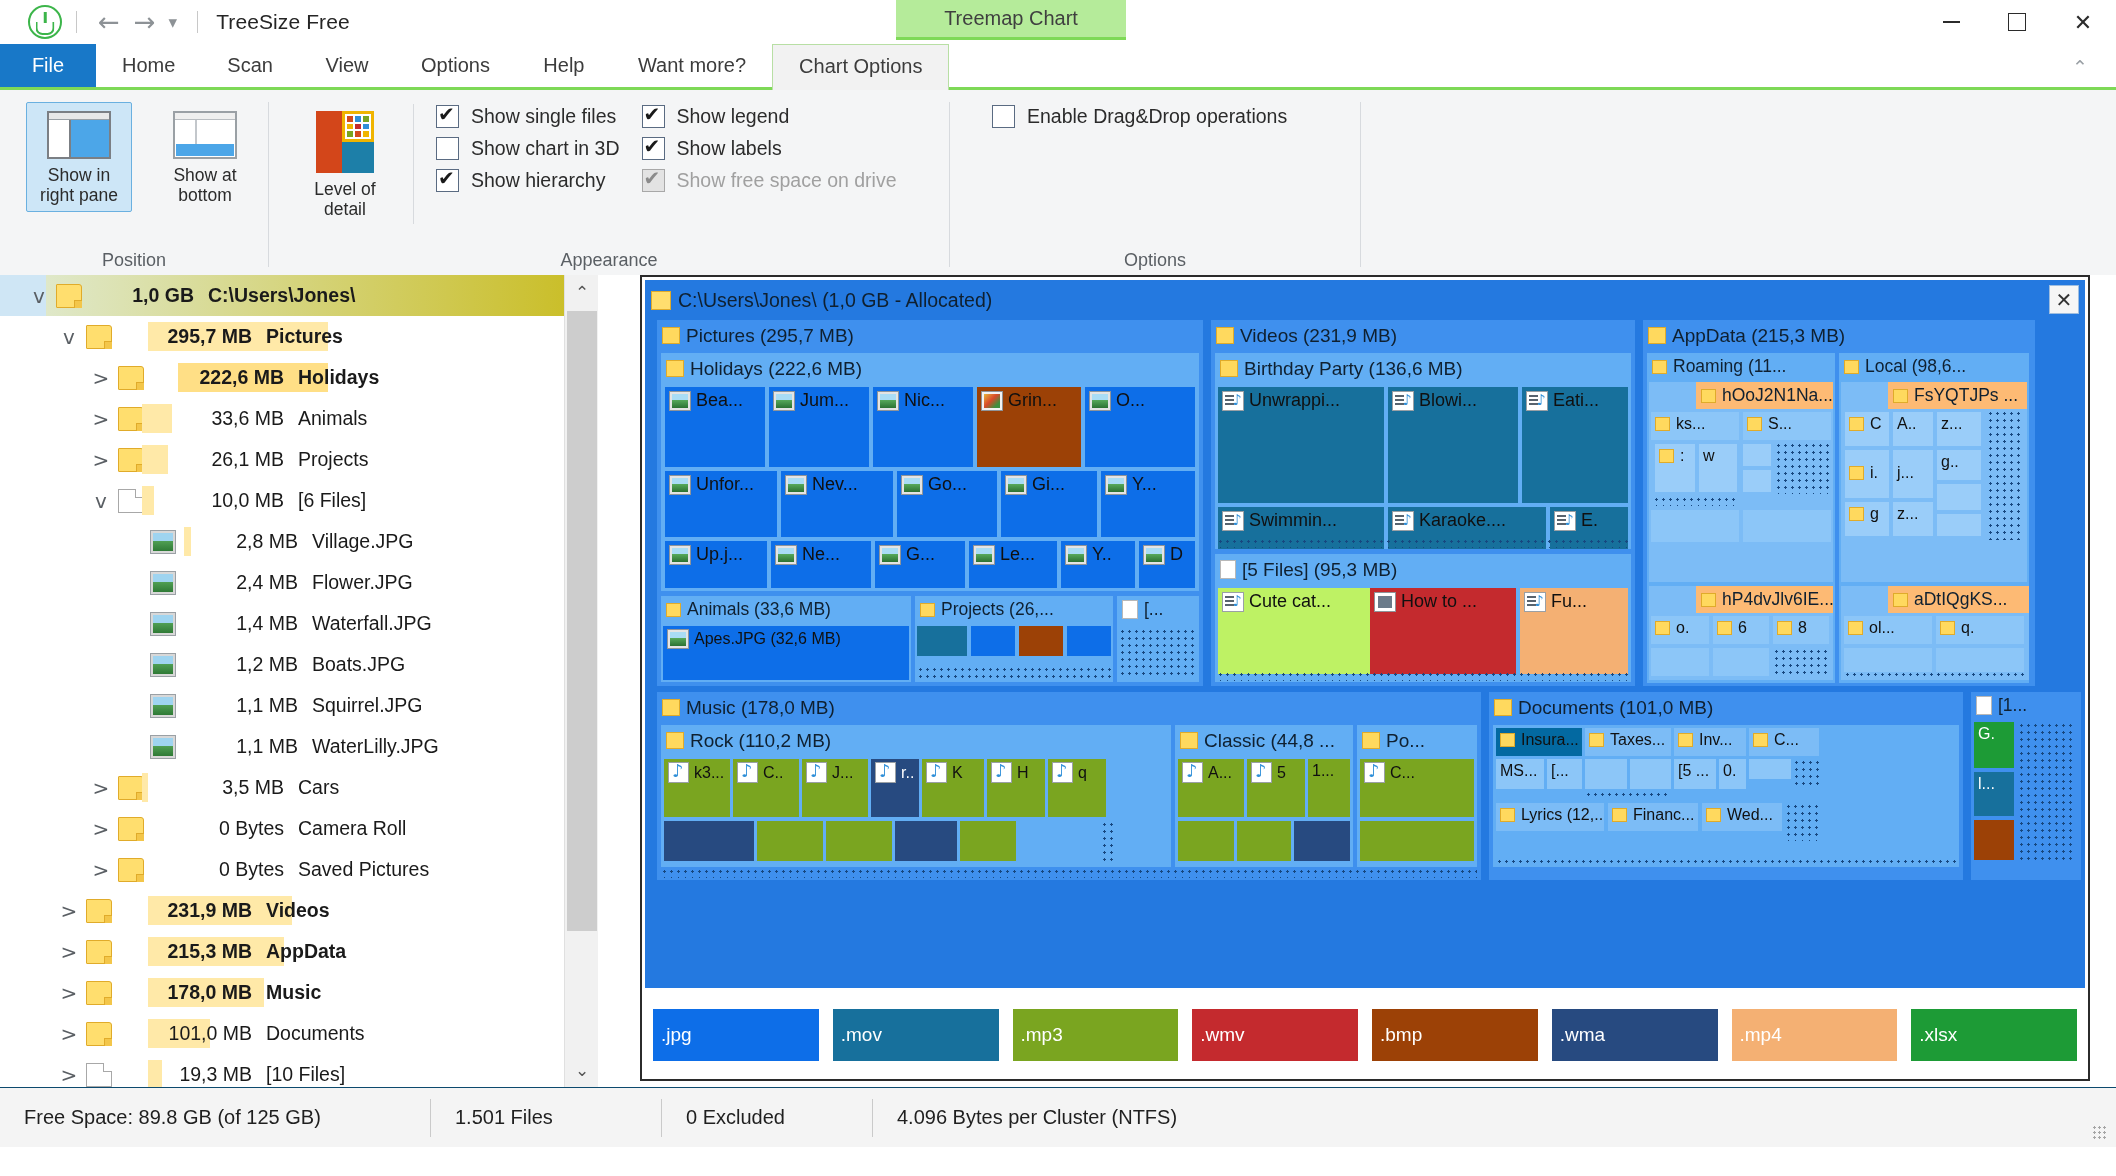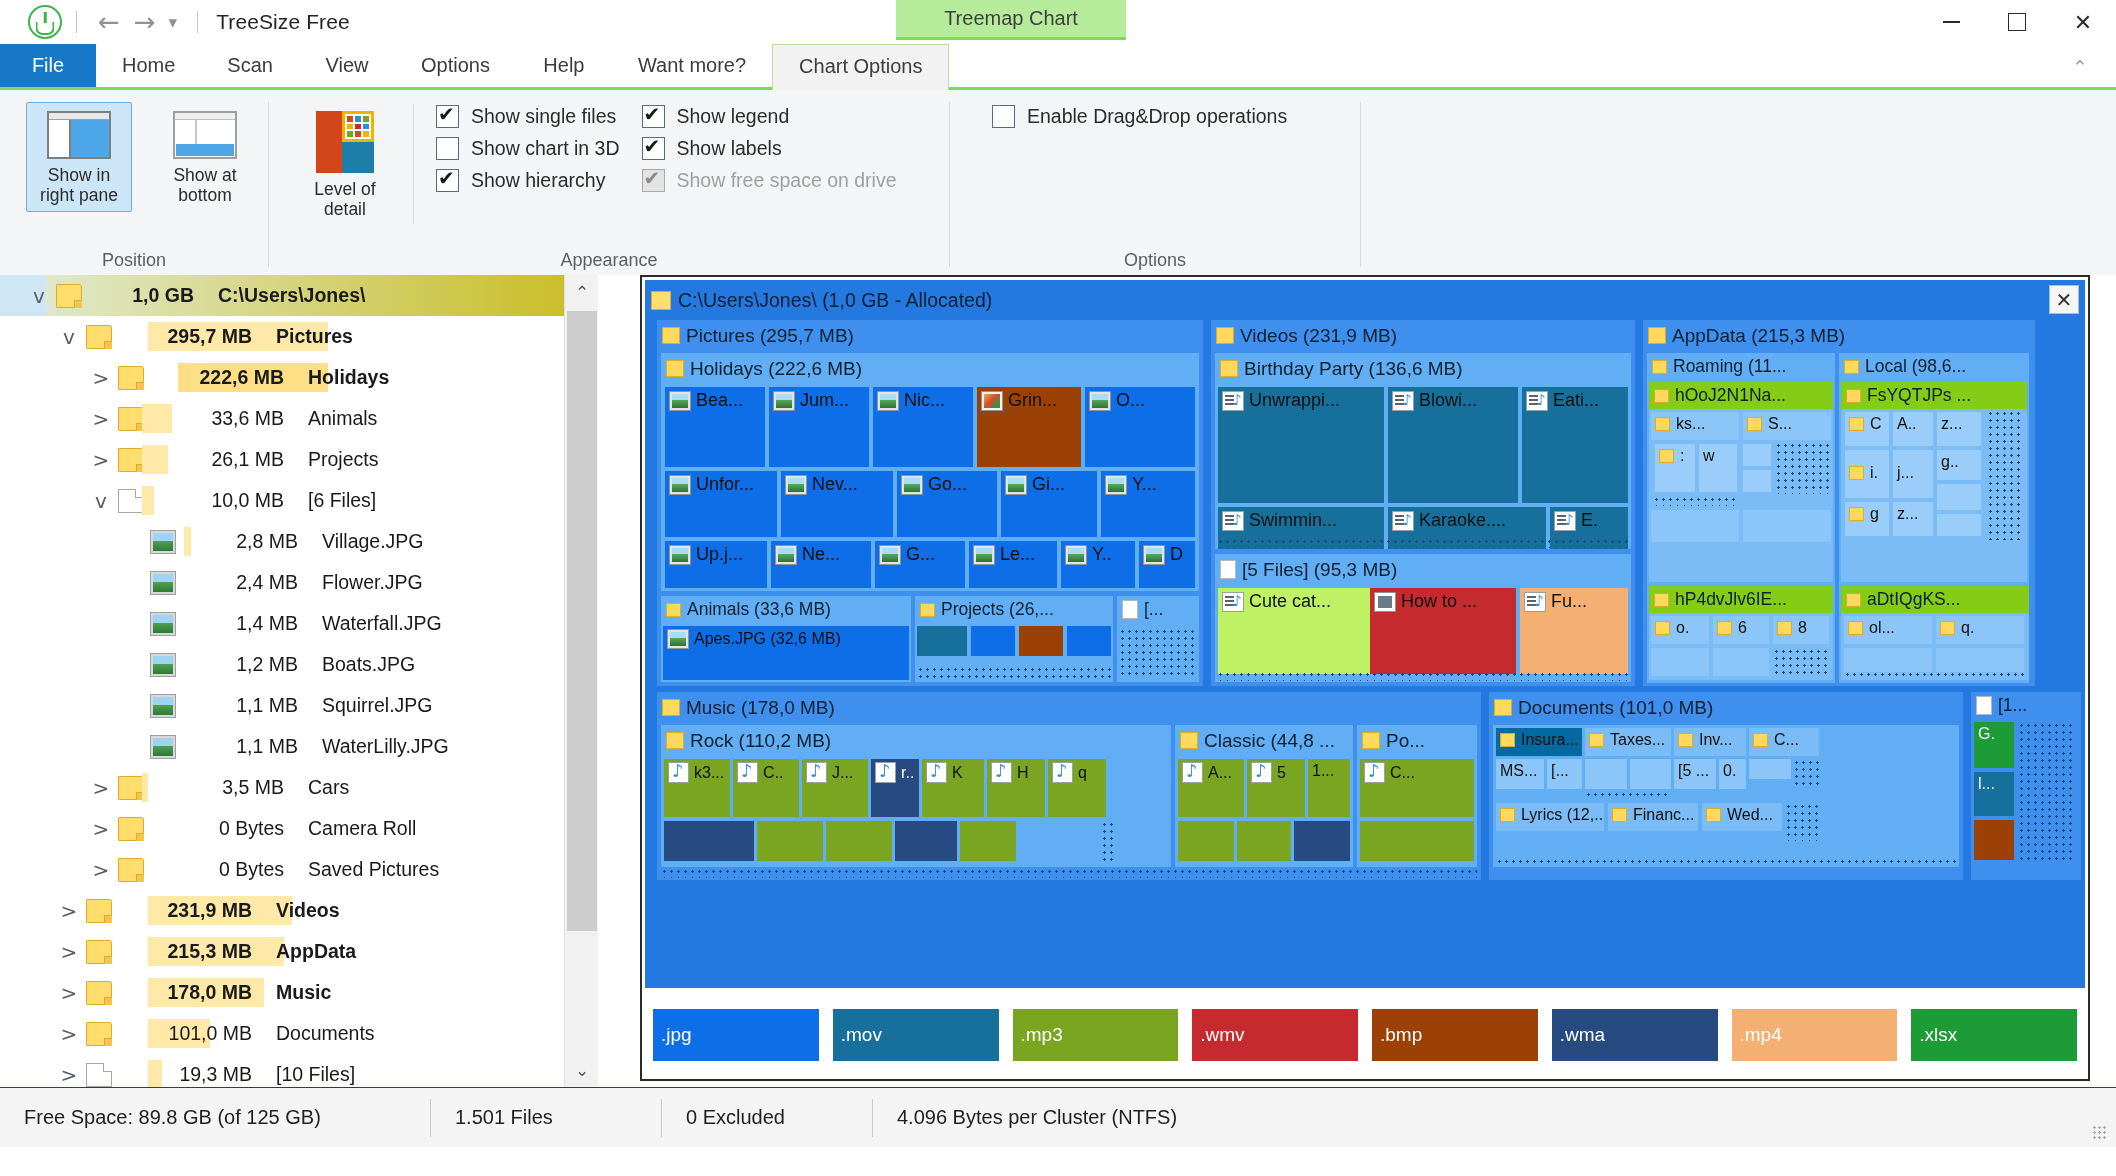--- a/index.html
+++ b/index.html
@@ -163,21 +163,21 @@
   .ficon.file::after { content:""; position:absolute; right:-1px; top:-1px; width:8px; height:8px;
                        background:#ffffff; border-left:1.4px solid #a8a8a8; border-bottom:1.4px solid #a8a8a8;}
   .ficon.img { background:#d8d8d8; border:1.4px solid #9aa0a5; overflow:hidden; }
   .ficon.img::before { content:""; position:absolute; left:2px; top:2px; right:2px; bottom:2px;
                        background: linear-gradient(to bottom,#9fd4f0 0%,#9fd4f0 45%,#4f9e53 46%,#2f7a36 100%); }
   .tbar { position: absolute; height: 29px; background: #ffe9a8; z-index: 0; }
   .tbar.dark { background: #ffdf86; }
   .ttext { position: relative; z-index: 1; font-size: 19.5px; color: #1a1a1a;
            white-space: nowrap; display: flex; align-items: baseline; }
   .ttext .sz { display: inline-block; text-align: right; }
-  .ttext .nm { margin-left: 24px; }
+  .ttext .nm { margin-left: 14px; }
   .ttext.bold { font-weight: bold; }
 
   .tree-scroll { position: absolute; right: 0; top: 0; width: 34px; height: 812px;
                  background: #f1f1f1; border-left: 1px solid #e0e0e0; }
   .ts-btn { width: 34px; height: 34px; display: flex; align-items: center; justify-content: center;
             font-size: 17px; color: #555; font-family: "DejaVu Sans", sans-serif; }
   .ts-thumb { position: absolute; left: 2px; top: 36px; width: 30px; height: 620px; background: #cdcdcd; }
   .ts-down { position: absolute; bottom: 0; left: 0; }
 
   
@@ -193,21 +193,21 @@
               background: #f6f6f6; border: 1px solid #9fbee0; display: flex;
               align-items: center; justify-content: center; font-size: 20px; color: #333;
               font-family: "DejaVu Sans", sans-serif; }
 
   .node { position: absolute; overflow: hidden; }
   .node-hdr { position: absolute; left: 0; top: 0; right: 0; height: 31px;
               display: flex; align-items: center; padding-left: 5px;
               font-size: 19px; color: #0f2030; white-space: nowrap; }
   .node-hdr.l2 { background: #3f90ee; }
   .node-hdr.l3 { background: #62aef4; }
-  .node-hdr.l4 { background: #84cc16; }
+  .node-hdr.l4 { background: #fdba74; margin-left: 47px; }
   .node-hdr.sm { height: 27px; font-size: 17.5px; }
   .hicon { flex: none; margin-right: 6px; position: relative; }
   .hicon.fold { width: 18px; height: 17px; background: #ffd95e; border: 1.2px solid #e0ab2a; }
   .hicon.fold.sm { width: 15px; height: 14px; }
   .hicon.doc { width: 16px; height: 19px; background: #ffffff; border: 1px solid #b8b8b8; }
 
   .leaf { position: absolute; overflow: hidden; }
   .leaf-lbl { position: absolute; left: 4px; top: 3px; display: flex; align-items: center;
               font-size: 18px; color: #101010; white-space: nowrap; }
   .leaf-lbl.sm { font-size: 16px; }

